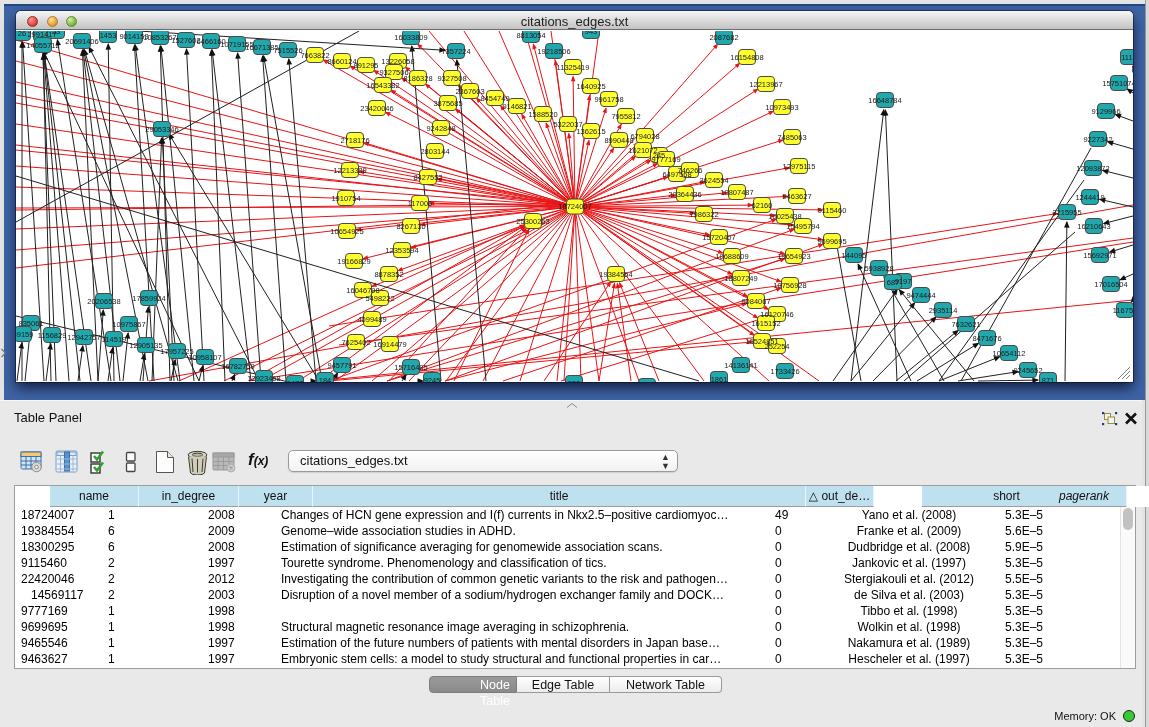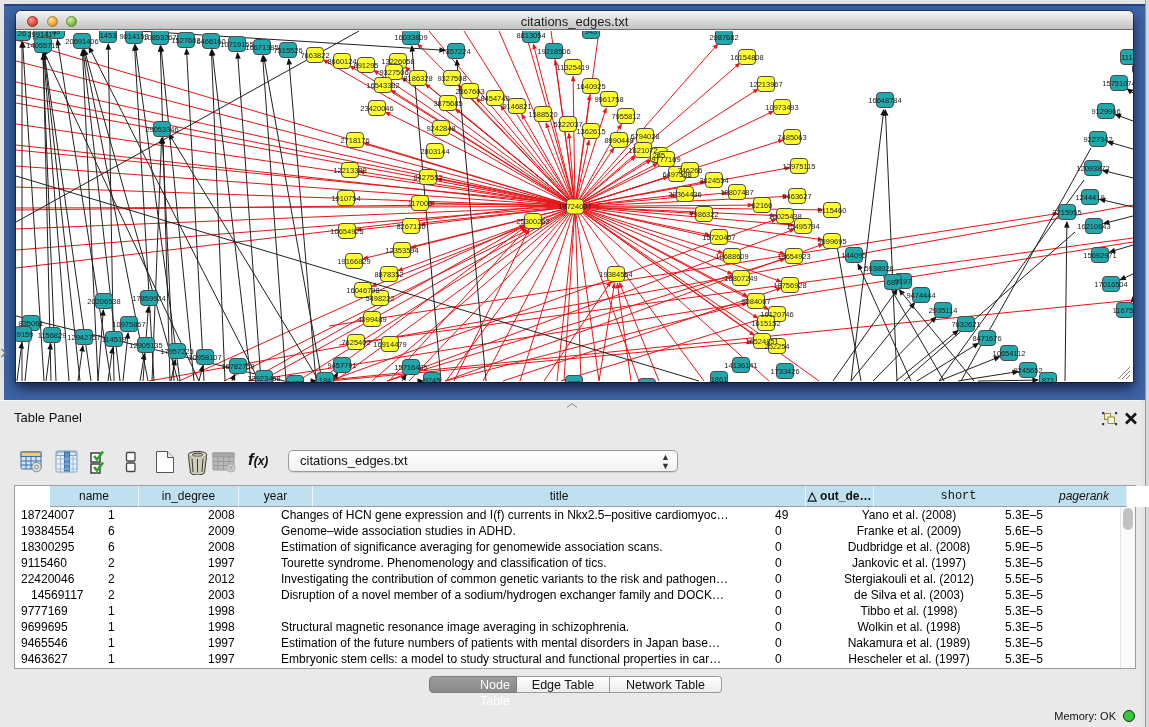--- a/index.html
+++ b/index.html
@@ -627,22 +627,22 @@
 <svg style="position:absolute; left:1124px; top:412px" width="14" height="13" viewBox="0 0 14 13">
   <path d="M2 1.5 L12 11.5 M12 1.5 L2 11.5" stroke="#111" stroke-width="2.6"></path>
 </svg>
 
 <div id="tablebox"></div>
 <div id="thead">
   <div class="hc" style="left:0px; width:89px;">name</div>
   <div class="hc" style="left:89px; width:100px;">in_degree</div>
   <div class="hc" style="left:189px; width:74px;">year</div>
   <div class="hc" style="left:263px; width:493px;">title</div>
-  <div class="hc" style="left:756px; width:68px;font-weight:bold;">△ out_de…</div>
-  <div class="hc" style="left:824px; width:170px;font-family:Liberation Mono, monospace;">short</div>
+  <div class="hc" style="left:756px; width:68px;">△ out_de…</div>
+  <div class="hc" style="left:872px; width:170px;">short</div>
   <div class="hc" style="left:992px; width:85px;font-style:italic;">pagerank</div>
 </div>
 <div class="trow" style="top:507px">
     <span style="left:7px">18724007</span>
     <span style="left:94px">1</span>
     <span style="left:194px">2008</span>
     <span style="left:267px">Changes of HCN gene expression and I(f) currents in Nkx2.5–positive cardiomyoc…</span>
     <span style="left:761px">49</span>
     <span class="ctr" style="left:810px;width:170px">Yano et al. (2008)</span>
     <span style="left:991px">5.3E–5</span>

